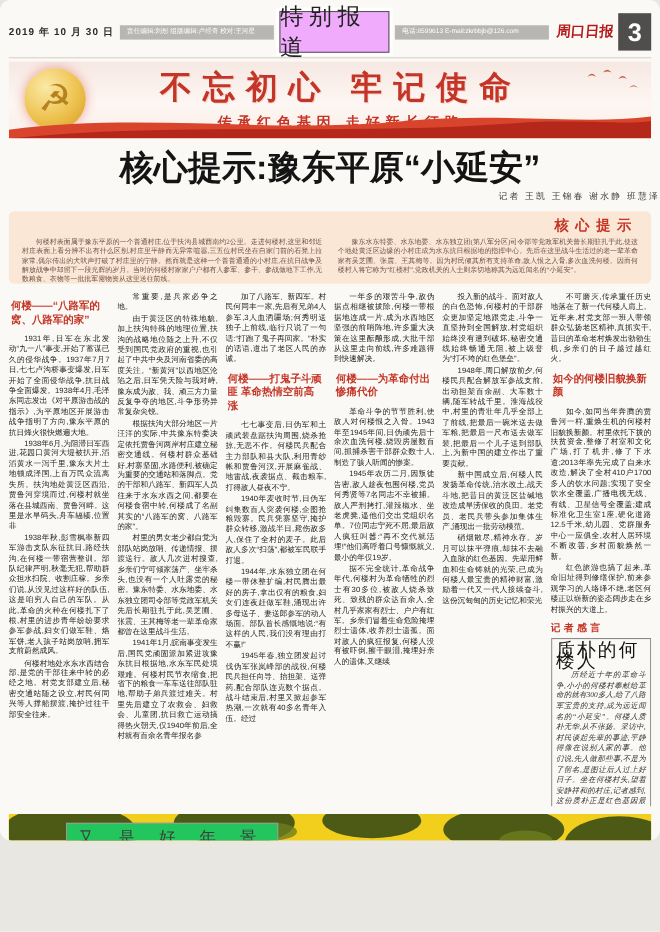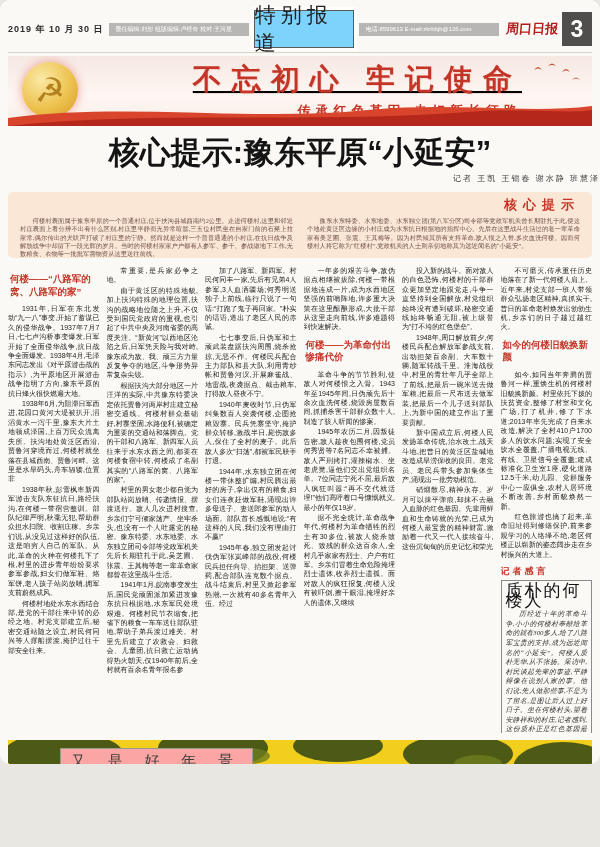--- a/index.html
+++ b/index.html
@@ -4,38 +4,38 @@
 <style>
   html,body{margin:0;padding:0;background:#e9e7e2;}
   #page{position:relative;width:600px;height:764px;background:#fbf9f5;margin:0 auto;
         font-family:"Liberation Sans",sans-serif;overflow:hidden;border-radius:10px;}
 
   
   .hdr{position:absolute;top:10px;left:8px;right:8px;height:38px;display:flex;align-items:center;}
   .hdr-date{font-size:9px;font-weight:bold;color:#2a2a2a;white-space:nowrap;letter-spacing:1px;}
   .gbar{background:#b7b6b4;color:#fff;font-size:6px;height:13px;line-height:13px;
         padding:0 7px;flex:1;margin:0 5px;white-space:nowrap;overflow:hidden;}
-  .section-box{width:98px;height:36px;background:#7dd3fc;border:1px solid #5a5a5a;box-shadow:0 0 0 3px #fff;
+  .section-box{width:98px;height:36px;background:#f0abfc;border:1px solid #5a5a5a;box-shadow:0 0 0 3px #fff;
         display:flex;align-items:center;justify-content:center;
         font-family:"Liberation Serif",serif;font-size:21px;letter-spacing:5px;color:#222;flex:none;}
   .paper-name{color:#b51a1a;font-weight:bold;font-size:13px;font-family:"Liberation Serif",serif;
         transform:skewX(-5deg);white-space:nowrap;margin:0 4px 0 2px;}
   .pagenum{width:30px;height:34px;background:#4f4e4c;color:#fff;font-size:23px;font-weight:bold;
         display:flex;align-items:center;justify-content:center;flex:none;}
   .hdr-rule{position:absolute;top:52px;left:8px;right:8px;border-top:1px solid #d8d2c8;}
 
   
   .banner{position:absolute;top:56px;left:8px;right:8px;height:70px;overflow:hidden;
         background:linear-gradient(180deg,#f6e8e3 0%,#fdf6f2 55%,#fbeee8 100%);}
   .emblem{position:absolute;left:14px;top:6px;width:56px;height:56px;border-radius:50%;
         background:radial-gradient(circle at 35% 30%,#fbe9a6,#edc24f 55%,#d49a22);
         display:flex;align-items:center;justify-content:center;
         box-shadow:0 0 10px rgba(220,60,40,.45);}
   .emblem span{font-size:34px;color:#b4821e;line-height:1;}
-  .slogans{position:absolute;left:90px;right:70px;top:4px;text-align:right;text-decoration:underline;}
+  .slogans{position:absolute;left:90px;right:70px;top:4px;text-align:center;}
   .slogan-main{font-family:"Liberation Serif",serif;font-size:29px;font-weight:bold;color:#c43527;
         letter-spacing:10px;text-shadow:1px 1px 0 #f3d9d2;white-space:nowrap;}
   .slogan-sub{margin-top:2px;font-size:13px;font-weight:bold;color:#c43527;letter-spacing:5px;white-space:nowrap;}
   .ribbon{position:absolute;bottom:0;left:0;width:100%;height:26px;}
   .birds{position:absolute;right:8px;top:6px;}
 
   
   .headline{position:absolute;top:132px;left:0;right:0;text-align:center;
         font-size:31px;font-weight:900;color:#141414;letter-spacing:0px;white-space:nowrap;}
   .byline{position:absolute;top:173px;left:0;right:0;text-align:right;
@@ -59,21 +59,21 @@
   .rbox-label{color:#c43527;font-weight:bold;font-size:9px;text-align:left;
         letter-spacing:3px;margin:8px 0 4px 0;}
   .rbox{border:1px solid #8a8a8a;padding:5px 4px;}
   .rbox-title{text-align:left;font-size:17px;font-weight:normal;color:#141414;
         font-family:"Liberation Serif",serif;letter-spacing:2px;margin-bottom:4px;}
   .rbox p{margin:0;text-indent:2em;font-style:italic;font-family:"Liberation Serif",serif;
         font-size:6.8px;line-height:9.6px;color:#333;}
 
   
   .painting{position:absolute;top:740px;left:8px;right:8px;height:100px;overflow:hidden;background:#f2cf1d;}
-  .paint-title{position:absolute;left:52px;top:8px;background:#fca5a5;border:1px solid #9a9a8e;
+  .paint-title{position:absolute;left:52px;top:8px;background:#22c55e;border:1px solid #9a9a8e;
         padding:3px 10px;font-family:"Liberation Serif",serif;font-size:15px;letter-spacing:9px;color:#3e3e38;}
   .paint-caption{position:absolute;right:8px;bottom:6px;text-align:right;
         color:#e6d36a;font-size:6.5px;line-height:8.5px;}
 </style>
 </head>
 <body>
 
 <div id="page">
 
   <div class="hdr">
@@ -127,20 +127,21 @@
       </div>
       <div class="col">
         <p>常重要,是兵家必争之地。</p>
         <p>由于黄泛区的特殊地貌,加上扶沟特殊的地理位置,扶沟的战略地位随之上升,不仅受到国民党政府的重视,也引起了中共中央及河南省委的高度关注。“新黄河”以西地区沦陷之后,日军凭天险与我对峙,豫东成为敌、我、顽三方力量反复争夺的地区,斗争形势异常复杂尖锐。</p>
         <p>根据扶沟大部分地区一片汪洋的实际,中共豫东特委决定依托贾鲁河两岸村庄建立秘密交通线。何楼村群众基础好,村寨坚固,水路便利,被确定为重要的交通站和落脚点。党的干部和八路军、新四军人员往来于水东水西之间,都要在何楼食宿中转,何楼成了名副其实的“八路军的窝、八路军的家”。</p>
         <p>村里的男女老少都自觉为部队站岗放哨、传递情报、摆渡送行。敌人几次进村搜查,乡亲们宁可倾家荡产、坐牢杀头,也没有一个人吐露党的秘密。豫东特委、水东地委、水东独立团司令部等党政军机关先后长期驻扎于此,吴芝圃、张震、王其梅等老一辈革命家都曾在这里战斗生活。</p>
         <p>1941年1月,皖南事变发生后,国民党顽固派加紧进攻豫东抗日根据地,水东军民处境艰难。何楼村民节衣缩食,把省下的粮食一车车送往部队驻地,帮助子弟兵渡过难关。村里先后建立了农救会、妇救会、儿童团,抗日救亡运动搞得热火朝天,仅1940年前后,全村就有百余名青年报名参</p>
       </div>
       <div class="col">
         <p>加了八路军、新四军。村民何同丰一家,先后有兄弟4人参军,3人血洒疆场;何秀明送独子上前线,临行只说了一句话:“打跑了鬼子再回家。”朴实的话语,道出了老区人民的赤诚。</p>
+        <div class="subhead">何楼——打鬼子斗顽匪 革命热情空前高涨</div>
         <p>七七事变后,日伪军和土顽武装盘踞扶沟周围,烧杀抢掠,无恶不作。何楼民兵配合主力部队和县大队,利用青纱帐和贾鲁河汊,开展麻雀战、地雷战,夜袭据点、截击粮车,打得敌人昼夜不宁。</p>
         <p>1940年麦收时节,日伪军纠集数百人突袭何楼,企图抢粮毁寨。民兵凭寨坚守,掩护群众转移,激战半日,毙伤敌多人,保住了全村的麦子。此后敌人多次“扫荡”,都被军民联手打退。</p>
         <p>1944年,水东独立团在何楼一带休整扩编,村民腾出最好的房子,拿出仅有的粮食,妇女们连夜赶做军鞋,涌现出许多母送子、妻送郎参军的动人场面。部队首长感慨地说:“有这样的人民,我们没有理由打不赢!”</p>
         <p>1945年春,独立团发起讨伐伪军张岚峰部的战役,何楼民兵担任向导、抬担架、送弹药,配合部队连克数个据点。战斗结束后,村里又掀起参军热潮,一次就有40多名青年入伍。经过</p>
       </div>
       <div class="col">
         <p>一年多的艰苦斗争,敌伪据点相继被拔除,何楼一带根据地连成一片,成为水西地区坚强的前哨阵地,许多重大决策在这里酝酿形成,大批干部从这里走向前线,许多难题得到快速解决。</p>
         <div class="subhead">何楼——为革命付出惨痛代价</div>
         <p>革命斗争的节节胜利,使敌人对何楼恨之入骨。1943年至1945年间,日伪顽先后十余次血洗何楼,烧毁房屋数百间,抓捕杀害干部群众数十人,制造了骇人听闻的惨案。</p>
         <p>1945年农历二月,因叛徒告密,敌人趁夜包围何楼,党员何秀贤等7名同志不幸被捕。敌人严刑拷打,灌辣椒水、坐老虎凳,逼他们交出党组织名单。7位同志宁死不屈,最后敌人疯狂叫嚣:“再不交代就活埋!”他们高呼着口号慷慨就义,最小的年仅19岁。</p>

